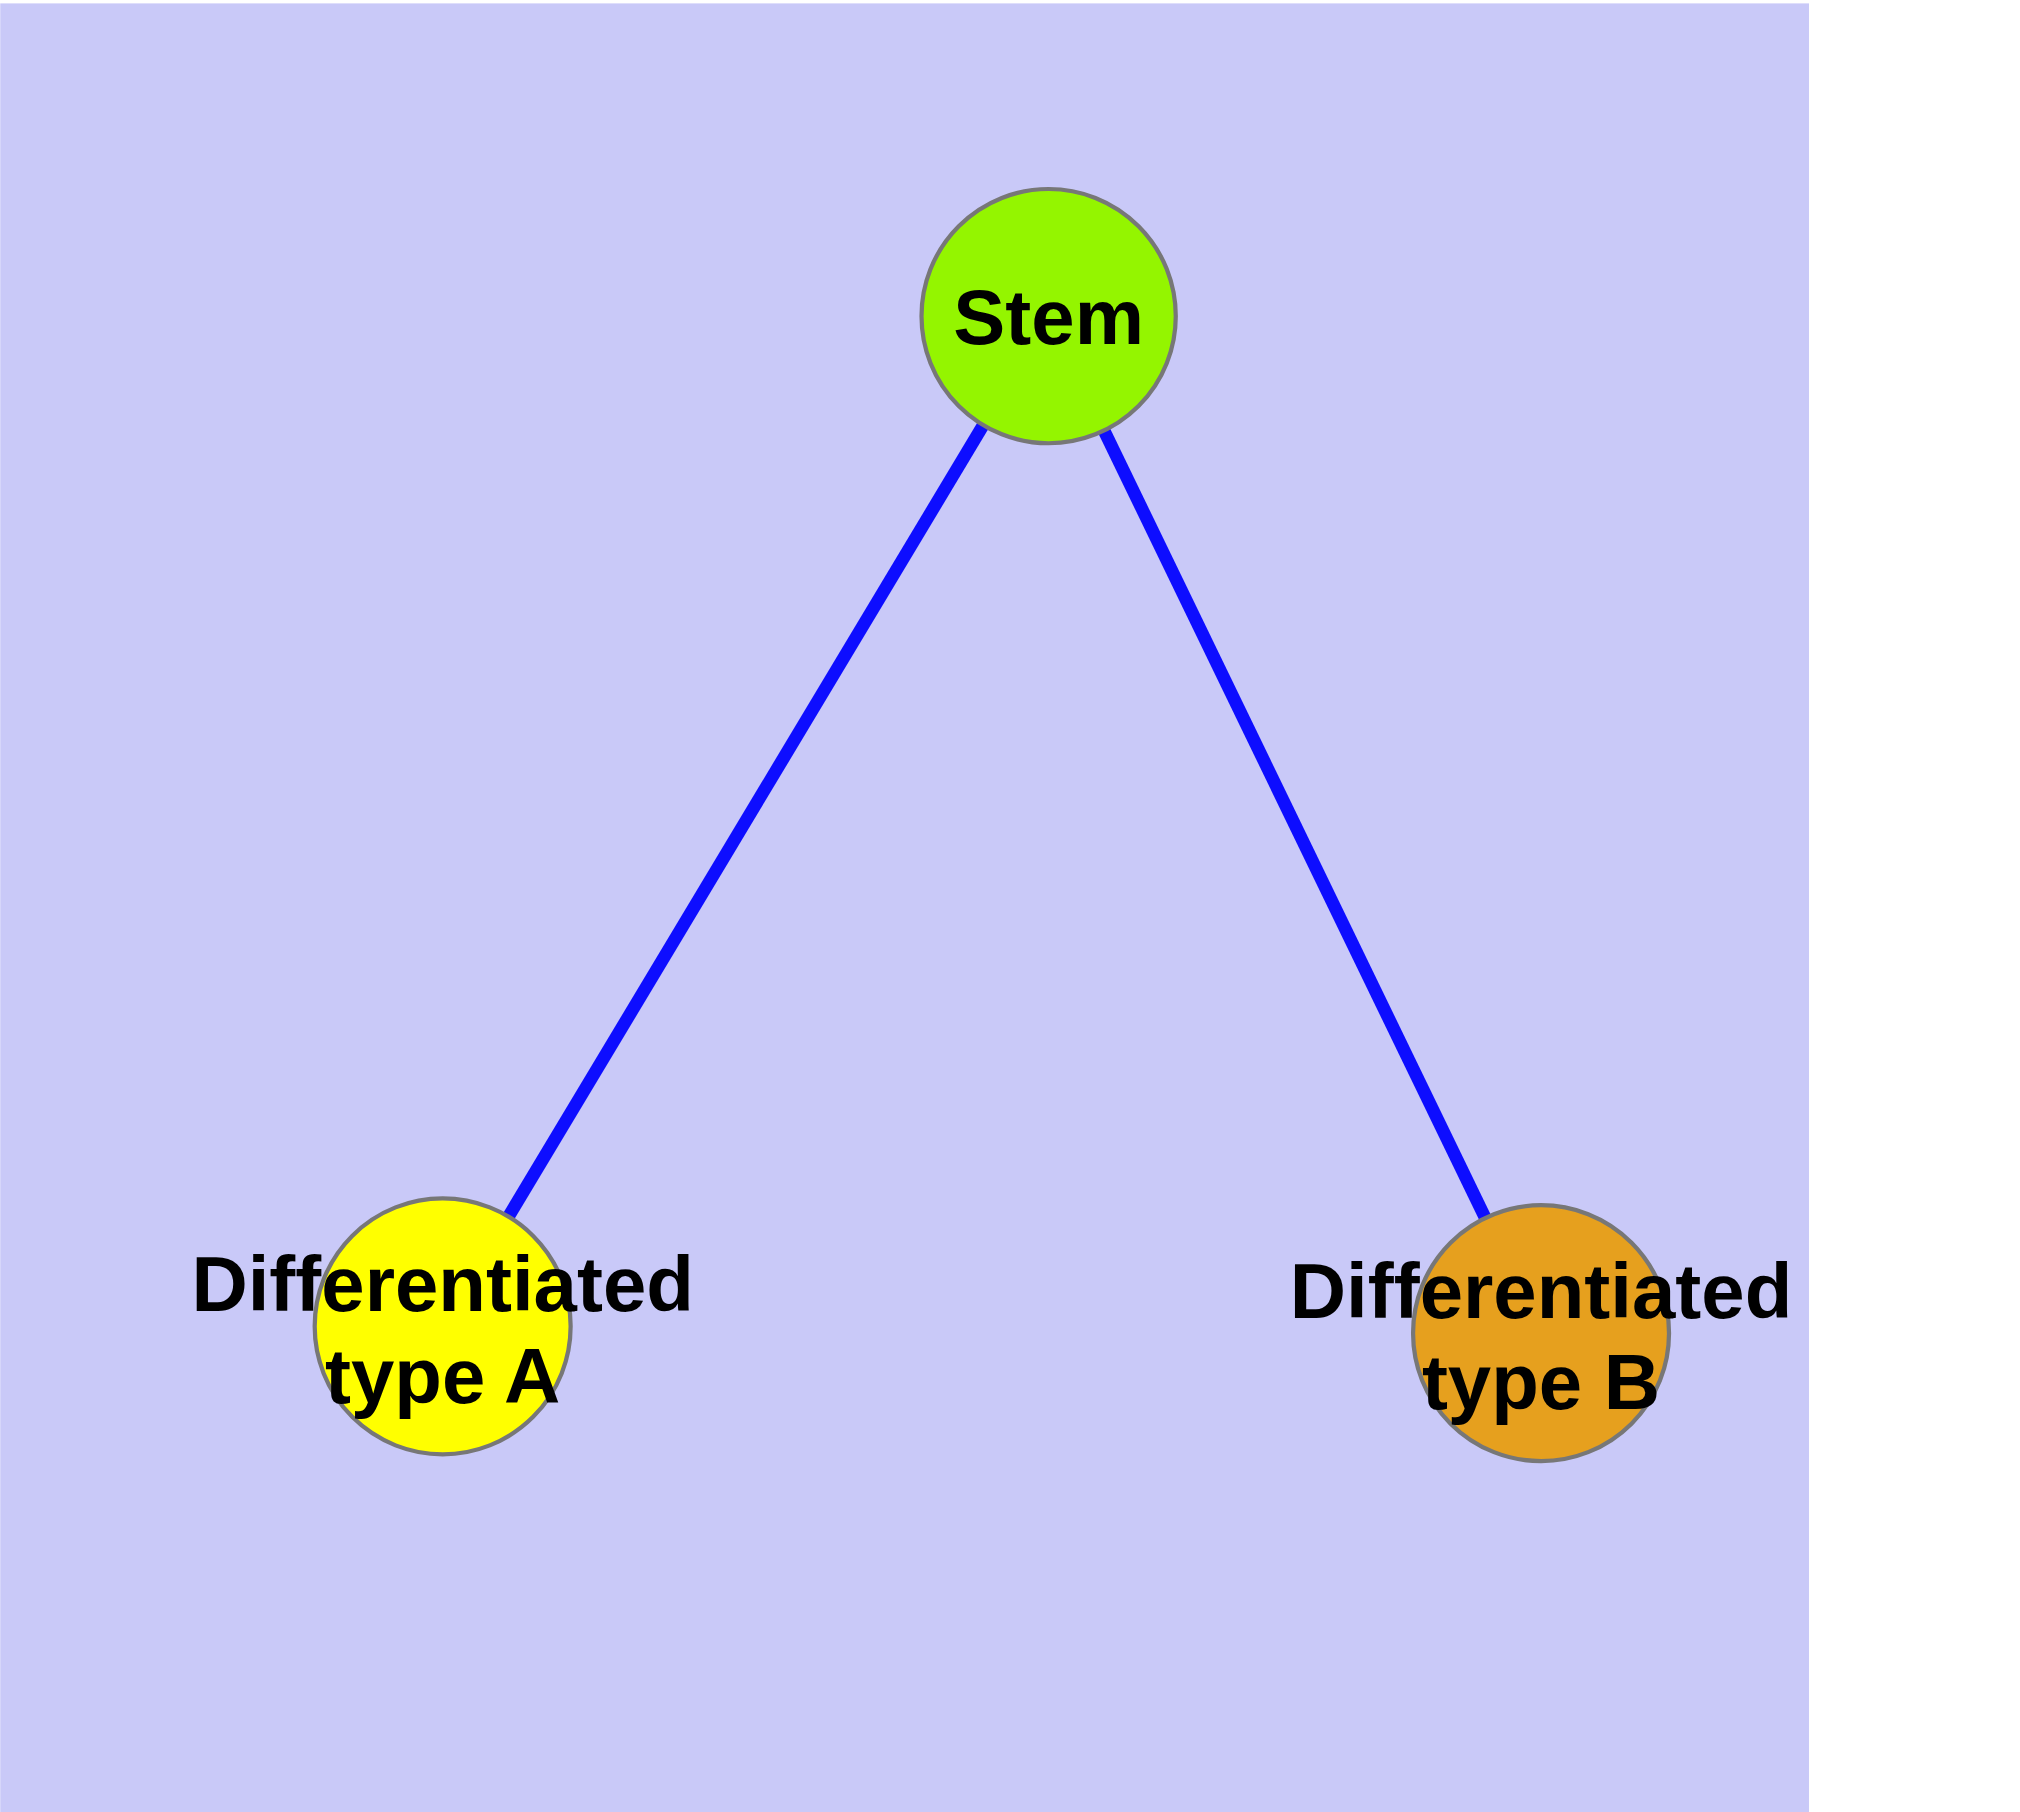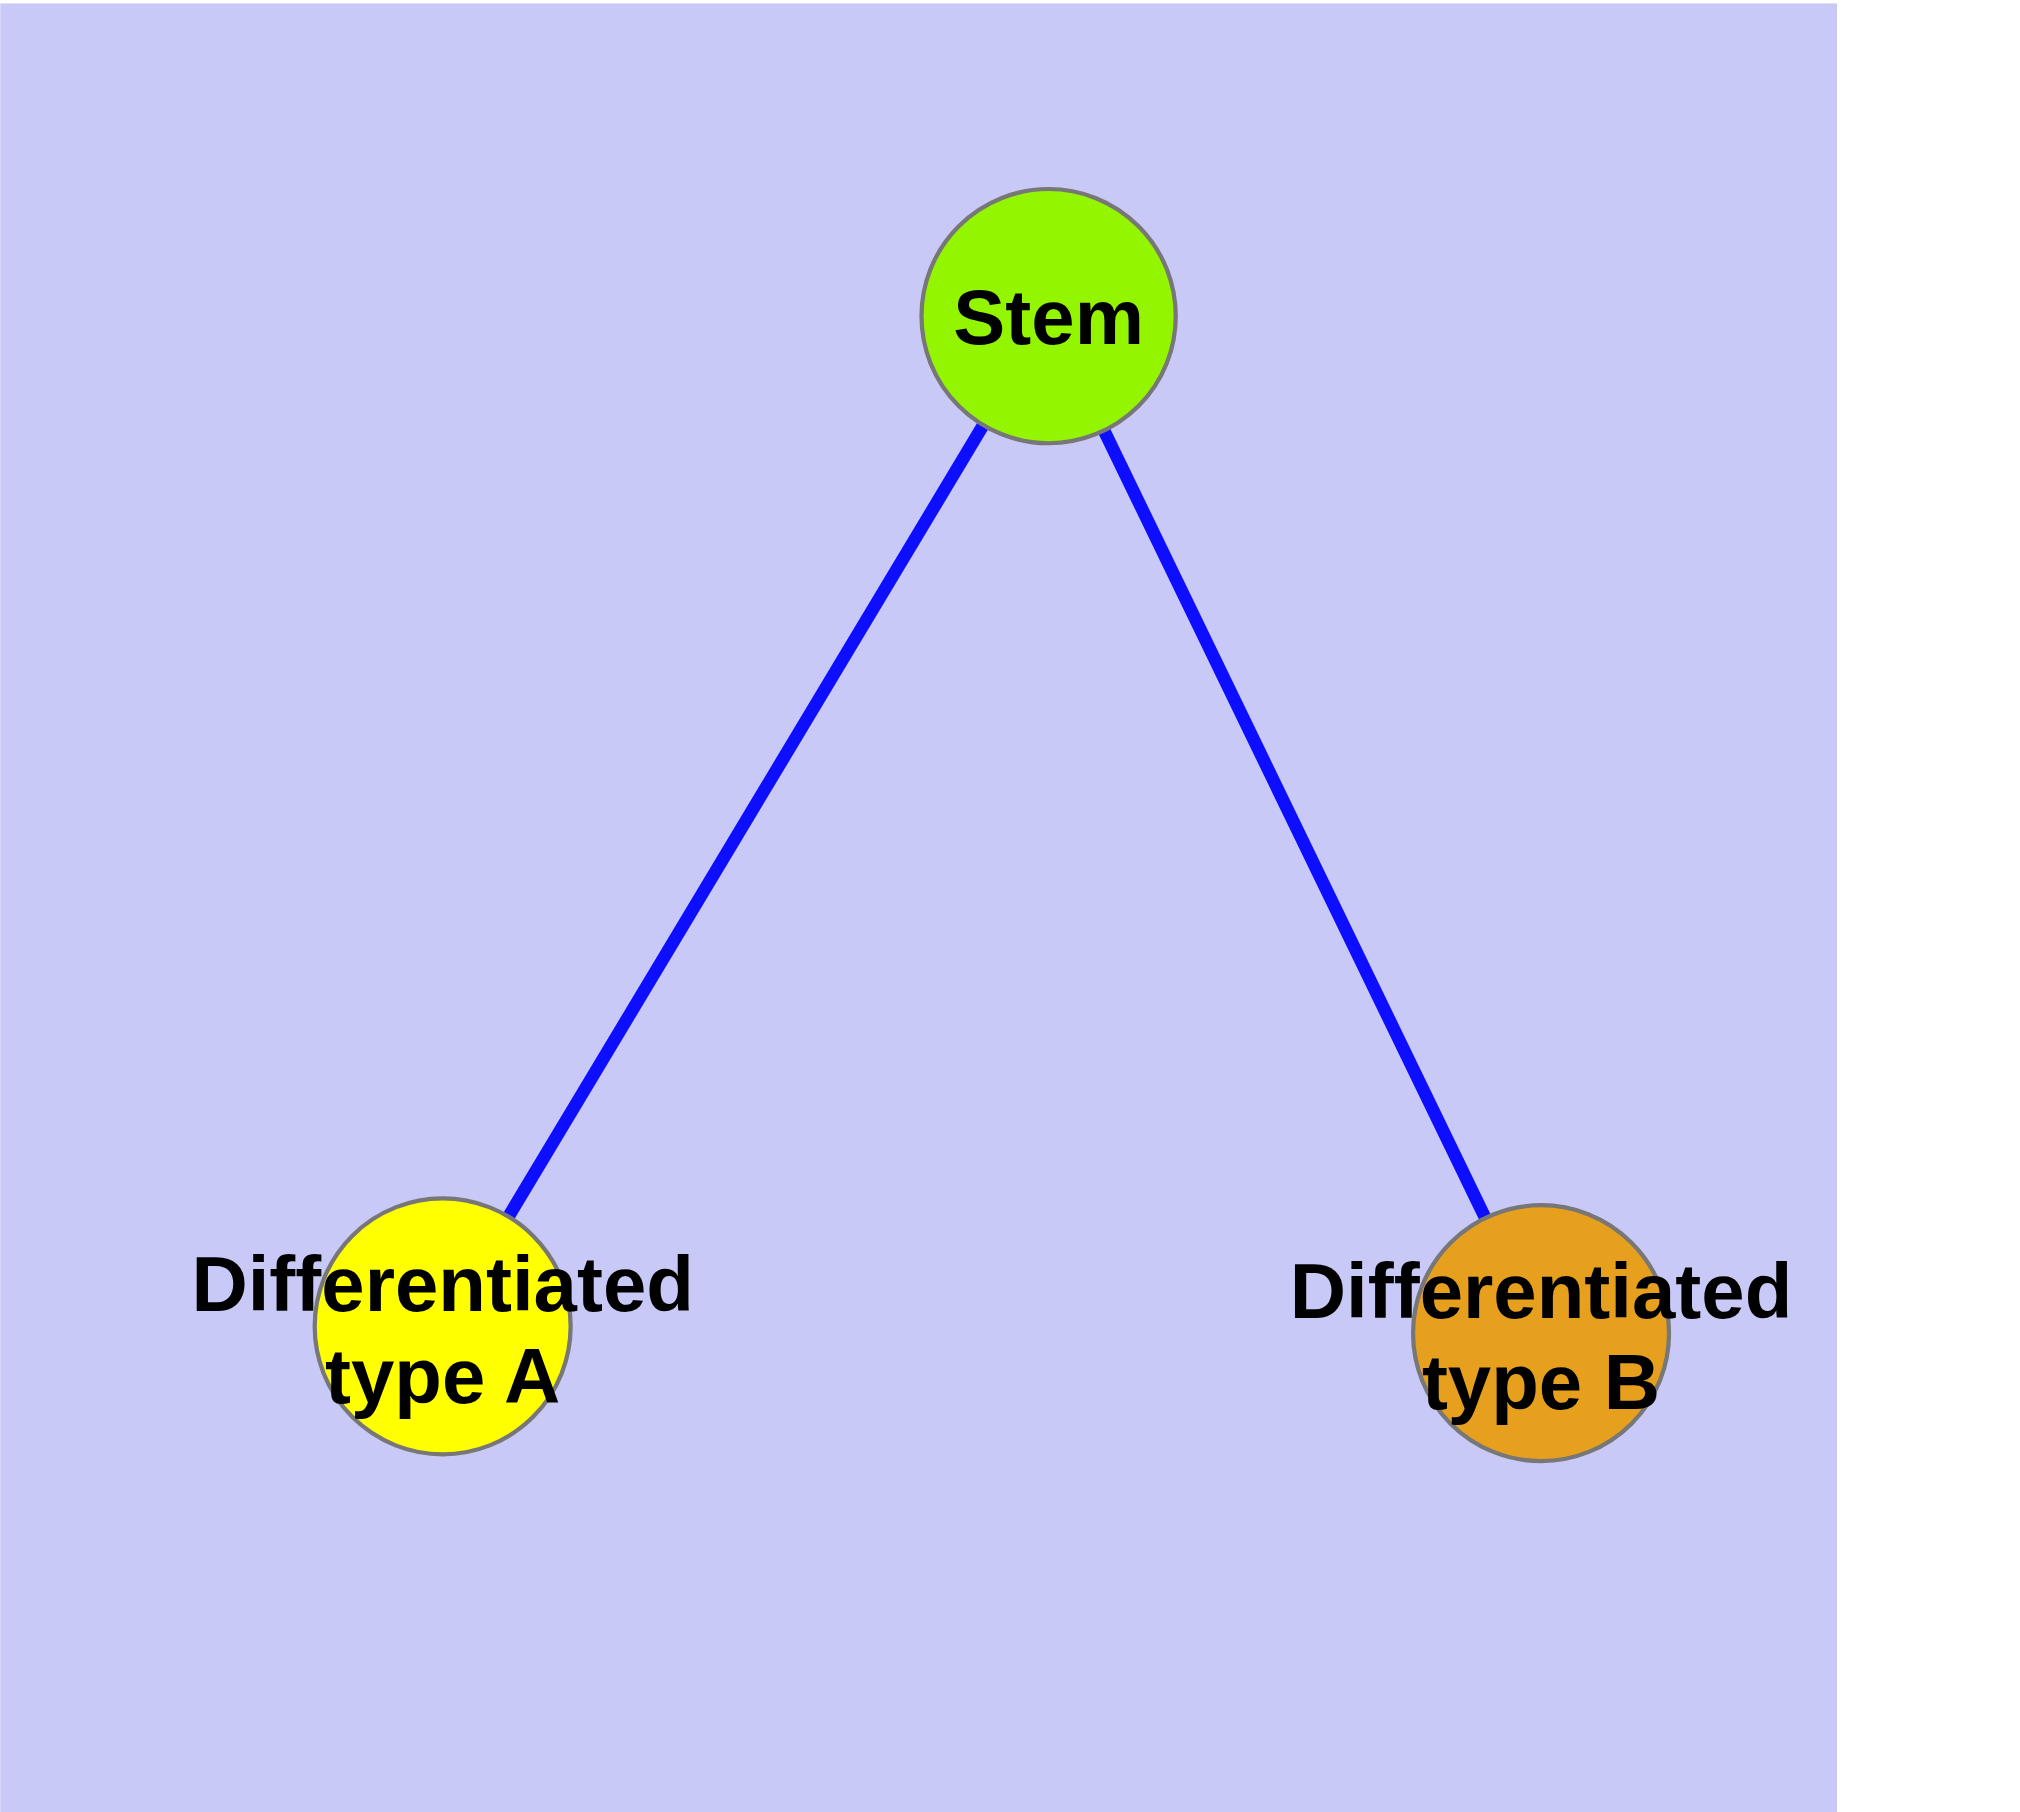--- a/index.html
+++ b/index.html
@@ -8,21 +8,20 @@
     width: 2021px;
     height: 1812px;
     background: #ffffff;
     font-family: "Liberation Sans", sans-serif;
   }
   .canvas {
     position: relative;
     width: 1809px;
     height: 1812px;
     overflow: hidden;
-    padding-left: 28px;
   }
   svg.diagram {
     position: absolute;
     left: 0;
     top: 0;
     display: block;
   }
   text.node-label {
     font-family: "Liberation Sans", "DejaVu Sans", sans-serif;
     font-weight: bold;

